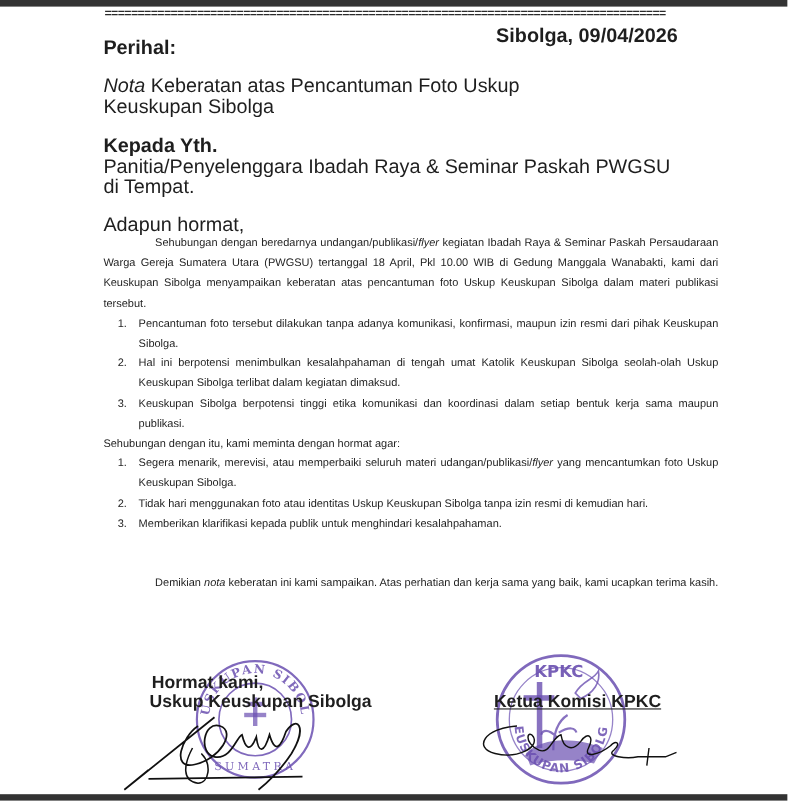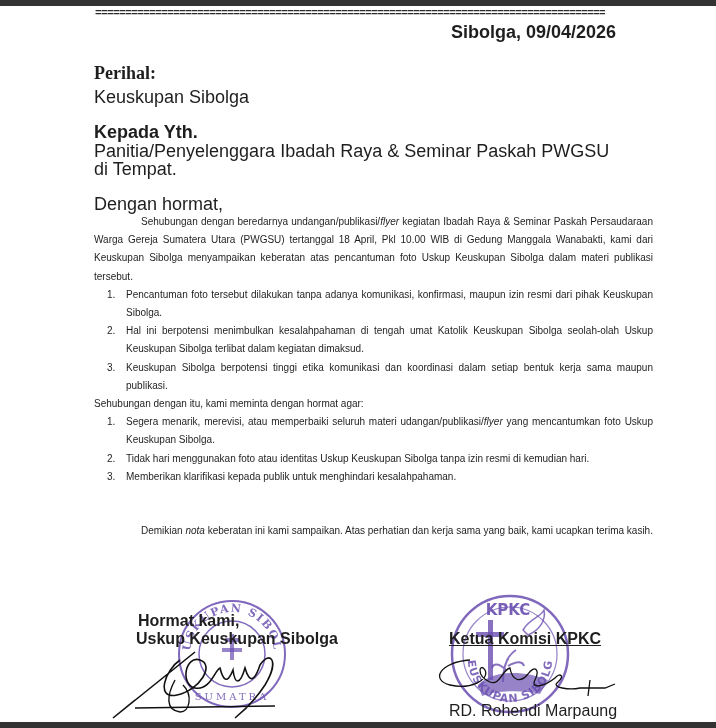--- a/index.html
+++ b/index.html
@@ -37,28 +37,29 @@
 <body>
 
 <div class="bar-top"></div>
 
 <div class="page">
 
   <div class="rule">=====================================================================================</div>
 
   <div class="t b" style="left:451px; top:23px;">Sibolga, 09/04/2026</div>
 
-  <div class="t b" style="left:94px; top:64px;font-family:Liberation Serif, serif;">Perihal:</div>
+  <div class="t b" style="left:94px; top:34px;">Perihal:</div>
+  <div class="t" style="left:94px; top:69px;"><i>Nota</i><span> Keberatan atas Pencantuman Foto Uskup</span></div>
   <div class="t" style="left:94px; top:88px;">Keuskupan Sibolga</div>
 
   <div class="t b" style="left:94px; top:123px;">Kepada Yth.</div>
   <div class="t" style="left:94px; top:142px;">Panitia/Penyelenggara Ibadah Raya &amp; Seminar Paskah PWGSU</div>
   <div class="t" style="left:94px; top:160px;text-align:center;">di Tempat.</div>
 
-  <div class="t" style="left:94px; top:195px;">Dengan hormat,</div>
+  <div class="t" style="left:94px; top:195px;">Adapun hormat,</div>
 
   <div class="body" style="top:213px;">
     <p class="para indent" style="text-align:justify;"><span>Sehubungan dengan beredarnya undangan/publikasi/</span><i>flyer</i><span> kegiatan Ibadah Raya &amp; Seminar Paskah Persaudaraan Warga Gereja Sumatera Utara (PWGSU) tertanggal 18 April, Pkl 10.00 WIB di Gedung Manggala Wanabakti, kami dari Keuskupan Sibolga menyampaikan keberatan atas pencantuman foto Uskup Keuskupan Sibolga dalam materi publikasi tersebut.</span></p>
 
     <ol class="items">
       <li>
           <span class="num">1.</span>
           <span class="txt">Pencantuman foto tersebut dilakukan tanpa adanya komunikasi, konfirmasi, maupun izin resmi dari pihak Keuskupan Sibolga.</span>
         </li>
       <li>
@@ -127,16 +128,15 @@
     <rect x="28" y="42" width="28" height="5" fill="#6a4fb0" opacity="0.8"></rect>
     <path d="M 75 40 C 82 28, 92 28, 96 20 C 98 30, 92 40, 80 45 Z" fill="none" stroke="#6a4fb0" stroke-width="1.5" opacity="0.8"></path>
     <path d="M 30 95 C 45 80, 75 80, 100 90 L 92 104 C 75 100, 50 100, 34 106 Z" fill="#6a4fb0" opacity="0.7"></path>
     <path d="M 55 92 C 55 75, 60 65, 68 60 M 58 80 C 50 72, 45 74, 44 78 M 60 76 C 70 70, 75 72, 76 76" fill="none" stroke="#6a4fb0" stroke-width="2" opacity="0.8"></path>
   </svg>
 
   <div class="sig b" style="left:449px; top:630px;text-decoration:underline;">Ketua Komisi KPKC</div>
   <svg style="position:absolute; left:430px; top:650px;" width="200" height="50" viewBox="0 0 200 50">
     <path d="M 40 10 C 10 12, 0 30, 20 35 C 40 40, 60 30, 55 20 C 50 12, 45 25, 60 32 C 70 36, 72 20, 80 18 C 82 30, 90 34, 98 24 C 105 14, 110 20, 105 30 C 100 40, 115 36, 125 28 C 130 22, 135 26, 128 32 C 120 38, 140 40, 150 38 L 175 38 L 185 34 M 160 30 L 158 46" fill="none" stroke="#111" stroke-width="1.3"></path>
   </svg>
-  <div class="sig" style="left:449px; top:702px;">RD. Rohendi Marpaung</div>
 </div>
 
 <div class="bar-bottom"></div>
 
 </body></html>

